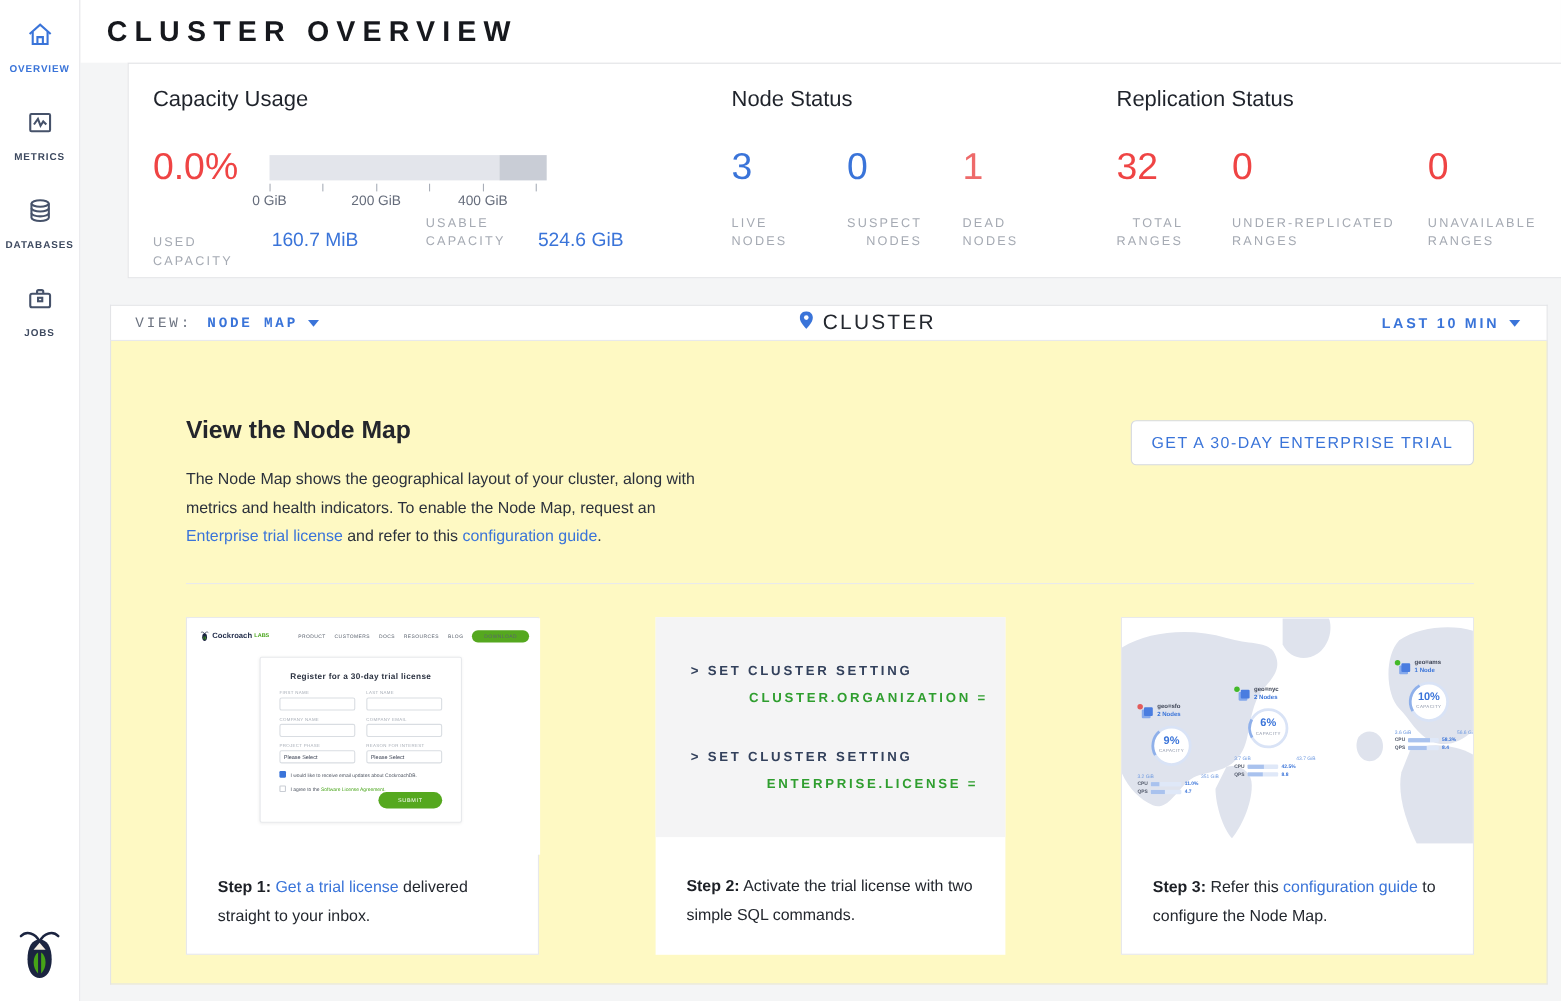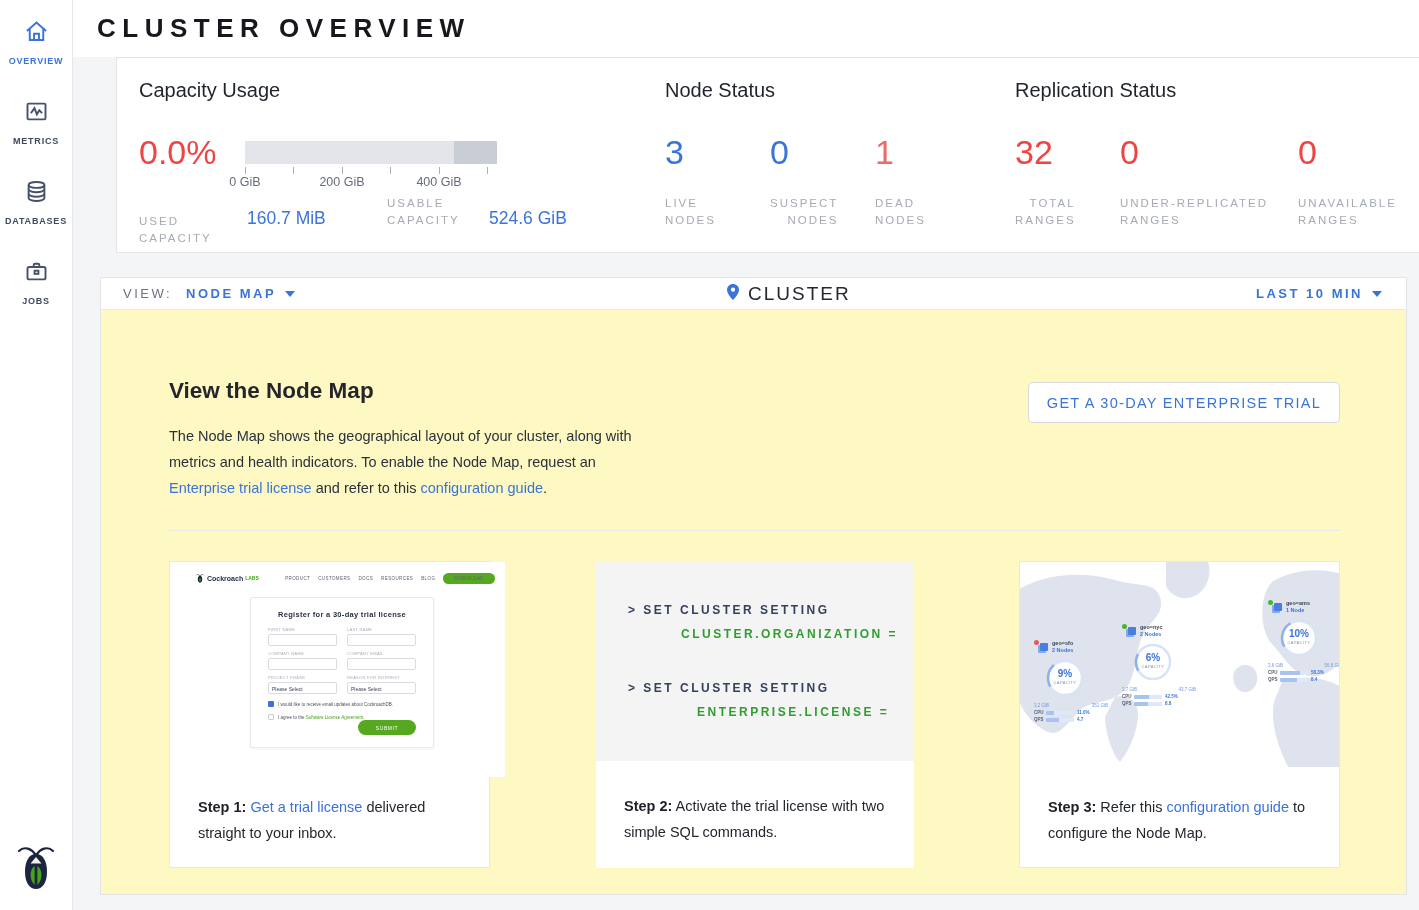--- a/index.html
+++ b/index.html
@@ -27,21 +27,21 @@
   .mini-value { position:absolute; font-size:17.5px; color:#3a74d9; }
   .cap-bar { position:absolute; left:128px; top:83px; width:252px; height:23px; display:flex; }
   .cap-bar .seg-light { background:#e3e5eb; height:100%; }
   .cap-bar .seg-dark  { background:#c9cdd6; height:100%; }
   .cap-axis { position:absolute; left:128px; top:109px; width:252px; height:8px; }
   .cap-axis i { position:absolute; top:0; width:1px; height:7px; background:#a9aeb8; }
   .cap-tick { position:absolute; top:117px; width:60px; text-align:center; font-size:12.5px; color:#646b7a; }
 
   
   .viewbar { position:absolute; left:100px; top:277px; width:1307px; height:33px; background:#fff; border:1px solid #e3e4e7; border-bottom:1px solid #e8e9ec; display:flex; align-items:center; }
-  .vb-left { position:absolute; left:22px; display:flex; align-items:flex-start; }
+  .vb-left { position:absolute; left:22px; display:flex; align-items:flex-start;font-family:Liberation Mono, monospace; }
   .vb-view { font-size:13px; letter-spacing:2.5px; color:#6c7380; }
   .vb-value { margin-left:14px; font-size:13px; font-weight:bold; letter-spacing:2.5px; color:#3a74d9; cursor:pointer; display:flex; align-items:center; }
   .caret { display:inline-block; margin-left:9px; width:0; height:0; border-left:5px solid transparent; border-right:5px solid transparent; border-top:6px solid #3a74d9; }
   .vb-center { position:absolute; left:626px; display:flex; align-items:center; }
   .vb-cluster { margin-left:9px; font-size:19px; letter-spacing:2px; color:#24282f; }
   .vb-right { position:absolute; right:24px; display:flex; align-items:center; font-size:13px; font-weight:bold; letter-spacing:2.5px; color:#3a74d9; cursor:pointer; }
 
   
   .maincard { position:absolute; left:100px; top:310px; width:1307px; height:585px; background:#fef9c3; border:1px solid #e3e4e7; border-top:none; }
   .nm-heading { position:absolute; left:68px; top:68px; font-size:22.5px; font-weight:bold; color:#24262c; }
@@ -49,21 +49,21 @@
   .link { color:#3a74d9; text-decoration:none; cursor:pointer;margin-top:28px; }
   .trial-btn { position:absolute; left:927px; top:72px; width:312px; height:41px; background:#fff; border:1px solid #d5d9e0; border-radius:5px; color:#3a74d9; font-size:14.5px; letter-spacing:1.3px; font-family:"Liberation Sans",sans-serif; cursor:pointer; }
   .nm-hr { position:absolute; left:68px; top:220px; width:1171px; border-top:1px solid #e9eaec; }
 
   .step-card { position:absolute; top:251px; height:307px; background:#fff; }
   .bordered { border:1px solid #e7e8ea; }
   .caption { position:absolute; left:28px; top:232px; width:274px; font-size:14.5px; line-height:26px; color:#23272e; }
   .caption b { color:#1d2026; }
 
   
-  .mini-site { position:absolute; left:16px; top:0; width:100%; height:215px; background:#fff; overflow:hidden; }
+  .mini-site { position:absolute; left:2px; top:0; width:100%; height:215px; background:#fff; overflow:hidden; }
   .ms-header { position:absolute; left:10px; right:10px; top:8px; height:16px; display:flex; align-items:center; }
   .ms-logo { display:flex; align-items:center; }
   .ms-logo svg { width:8px; height:11px; margin-right:3px; }
   .ms-logo .nm1 { font-size:7px; font-weight:bold; color:#1f2a48; }
   .ms-logo .nm2 { font-size:5px; font-weight:bold; color:#46a417; margin-left:2px; }
   .ms-nav { margin-left:auto; display:flex; align-items:center; gap:8px; }
   .ms-nav span { font-size:4.5px; letter-spacing:0.4px; color:#5b636f; }
   .ms-dl { font-size:4.5px; letter-spacing:0.5px; color:#fff; background:#55a81f; border-radius:7px; padding:3px 11px; }
   .ms-form { position:absolute; left:64px; top:35px; width:184px; height:151px; background:#fff; border:1px solid #e7e9ec; box-shadow:0 1px 3px rgba(0,0,0,0.06); border-radius:2px; padding:12px 17px; }
   .ms-form h4 { font-size:7.5px; font-weight:bold; color:#2a3140; text-align:center; letter-spacing:0.3px; }

